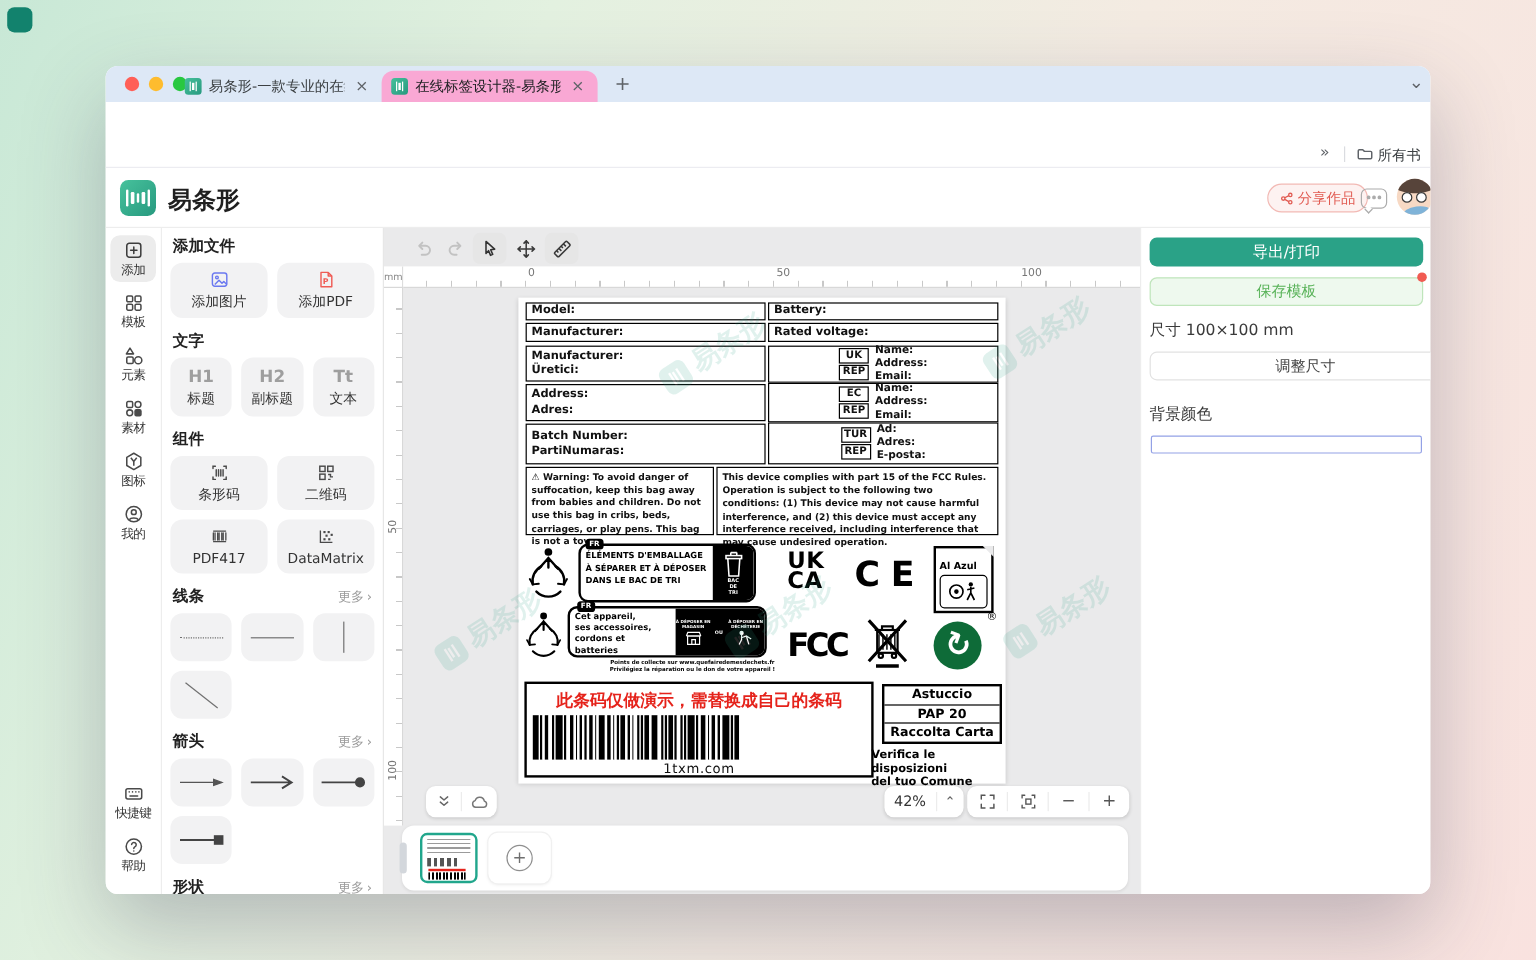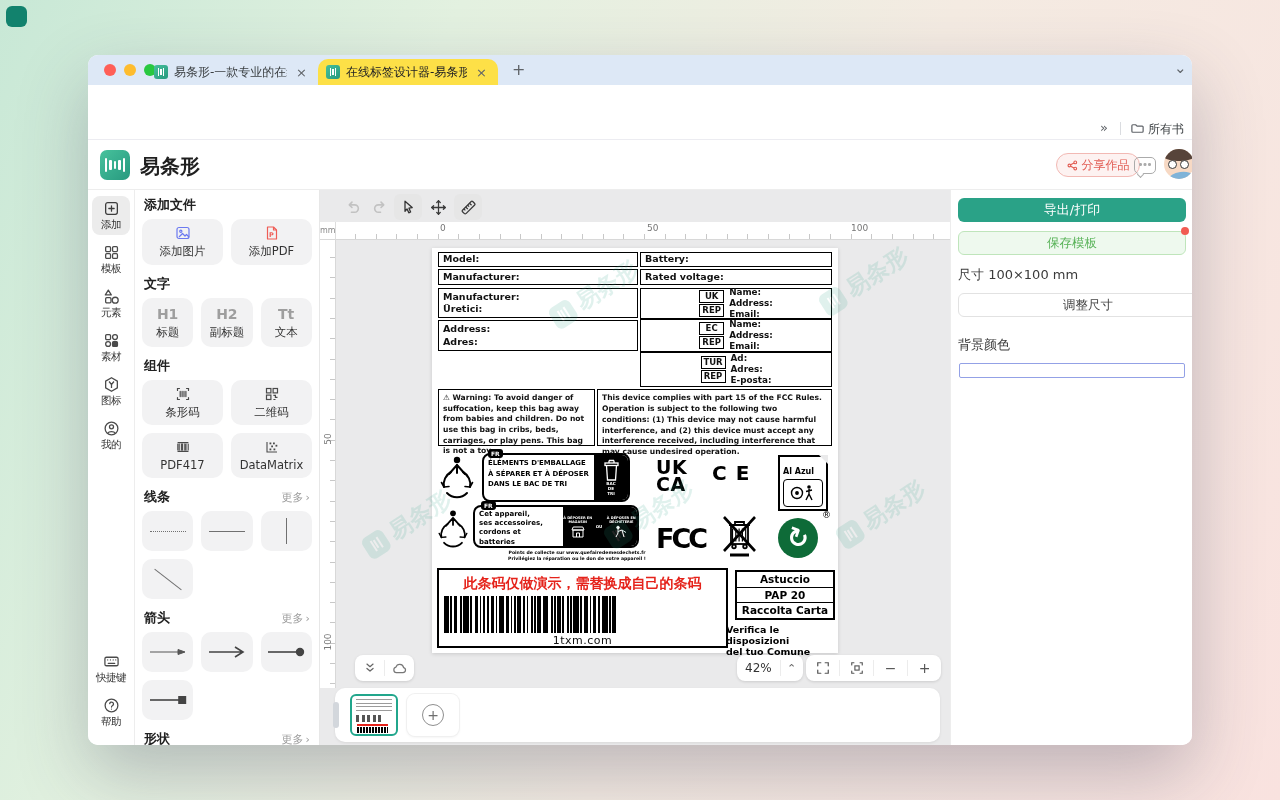--- a/index.html
+++ b/index.html
@@ -8,21 +8,21 @@
        background:linear-gradient(115deg,#c8e8d6 0%,#e3f1e0 28%,#f4ebe2 58%,#f9e2df 100%)}
   .abs{position:absolute}
   svg{display:block}
 
   
   .window{position:absolute;left:88px;top:55px;width:1104px;height:690px;border-radius:10px;
           background:#fff;box-shadow:0 28px 70px rgba(60,60,90,.30);overflow:hidden}
   .tabstrip{position:absolute;left:0;top:0;width:100%;height:30px;background:#dde8f6}
   .light{position:absolute;top:9px;width:12px;height:12px;border-radius:50%}
   .tab{position:absolute;top:4px;height:26px;display:flex;align-items:center;gap:6px;padding:0 8px;font-size:12px;color:#3c4043}
-  .tab.active{background:#fde047;border-radius:10px 10px 0 0;color:#202124}
+  .tab.active{background:#f9a8d4;border-radius:10px 10px 0 0;color:#202124}
   .tab .title{flex:1;overflow:hidden;white-space:nowrap}
   .favicon{width:14px;height:14px;border-radius:3px;background:linear-gradient(135deg,#46c09b,#27997f);
            display:flex;align-items:center;justify-content:center;gap:1px;flex:none}
   .favicon i{display:block;width:1.5px;background:#fff}
   .tab-x{color:#5f6368;font-size:13px;line-height:1;padding:1px 3px;border-radius:50%}
   .gbtn{color:#5f6368;font-size:15px;line-height:1}
   .toolbar{position:absolute;left:0;top:30px;width:100%;height:32px;background:#fff}
   .urlpill{position:absolute;left:114px;top:36px;width:858px;height:21px;border-radius:11px;background:#e9eef9;
            display:flex;align-items:center;gap:8px;padding:0 10px;font-size:12px;color:#202124}
   .urlpill .url{flex:1}
@@ -98,21 +98,21 @@
   .badge{display:flex;flex-direction:column;gap:1px}
   .badge b{display:block;width:25px;border:1.6px solid #000;font-size:8.5px;text-align:center;line-height:11px;font-weight:700}
   .small-lines{font-size:8.8px;line-height:1.25;font-weight:700}
   .warn{font-size:7.6px;line-height:1.4;font-weight:700;justify-content:flex-start;padding:3px 4px}
   .fcc-t{font-size:7.6px;line-height:1.43;font-weight:600;justify-content:flex-start;padding:3px 4px}
   .banner{position:absolute;border:2.2px solid #000;border-radius:8px;background:#fff;display:flex;overflow:hidden}
   .frtag{position:absolute;background:#000;color:#fff;font-size:6px;font-weight:700;padding:0 3px;border-radius:3px;line-height:9px;z-index:3}
   .b-text{flex:1;padding:3px 4px;font-weight:800;color:#000}
   .b-black{background:#000;color:#fff;display:flex;flex-direction:column;align-items:center;justify-content:center}
   .ukca{position:absolute;font-weight:800;font-size:19px;line-height:.88;letter-spacing:.5px;color:#000}
-  .cemark{position:absolute;font-weight:700;font-size:20px;letter-spacing:9px;color:#000}
+  .cemark{position:absolute;font-weight:700;font-size:29px;letter-spacing:9px;color:#000}
   .fcclogo{position:absolute;font-weight:800;font-size:27px;letter-spacing:-3px;color:#000}
   .alazul{position:absolute;border:2.5px solid #000;background:#fff;padding:2px 3px}
   .alazul .cut{position:absolute;right:-2px;top:-2px;width:0;height:0;border-left:9px solid transparent;border-top:9px solid #eaeaeb}
   .alazul .ttl{font-size:8px;font-weight:800;color:#000}
   .alazul .inner{margin-top:1px;border:1.8px solid #000;border-radius:4px;width:40px;height:28px;display:flex;align-items:center;justify-content:center;gap:2px}
   .gdot{position:absolute;width:40px;height:40px;border-radius:50%;background:#0e6b38;color:#fff;display:flex;align-items:center;justify-content:center;
         font-size:26px;font-weight:700}
   .bc-box{position:absolute;border:2px solid #000;background:#fff;text-align:center}
   .bc-note{color:#e5231b;font-size:14px;font-weight:700;margin-top:5px}
   .bc-bars{display:flex;align-items:stretch;height:37px;margin:3px auto 0;width:278px}
@@ -562,20 +562,24 @@
           <span>Manufacturer:</span>
         </div>
       <div class="lb" style="left:6px;top:40px;width:200px;height:30px">
           <span>Manufacturer:</span>
           <span>Üretici:</span>
         </div>
       <div class="lb" style="left:6px;top:72px;width:200px;height:31px">
           <span>Address:</span>
           <span>Adres:</span>
         </div>
+      <div class="lb" style="left:6px;top:105px;width:200px;height:34px">
+          <span>Batch Number:</span>
+          <span>PartiNumaras:</span>
+        </div>
 
       <div class="lb" style="left:208px;top:4px;width:192px;height:15px">
           <span>Battery:</span>
         </div>
       <div class="lb" style="left:208px;top:21px;width:192px;height:16px">
           <span>Rated voltage:</span>
         </div>
       <div class="lb repbox" style="left:208px;top:40px;width:192px;height:31px;flex-direction:row">
         <span class="badge">
             <b>UK</b>

